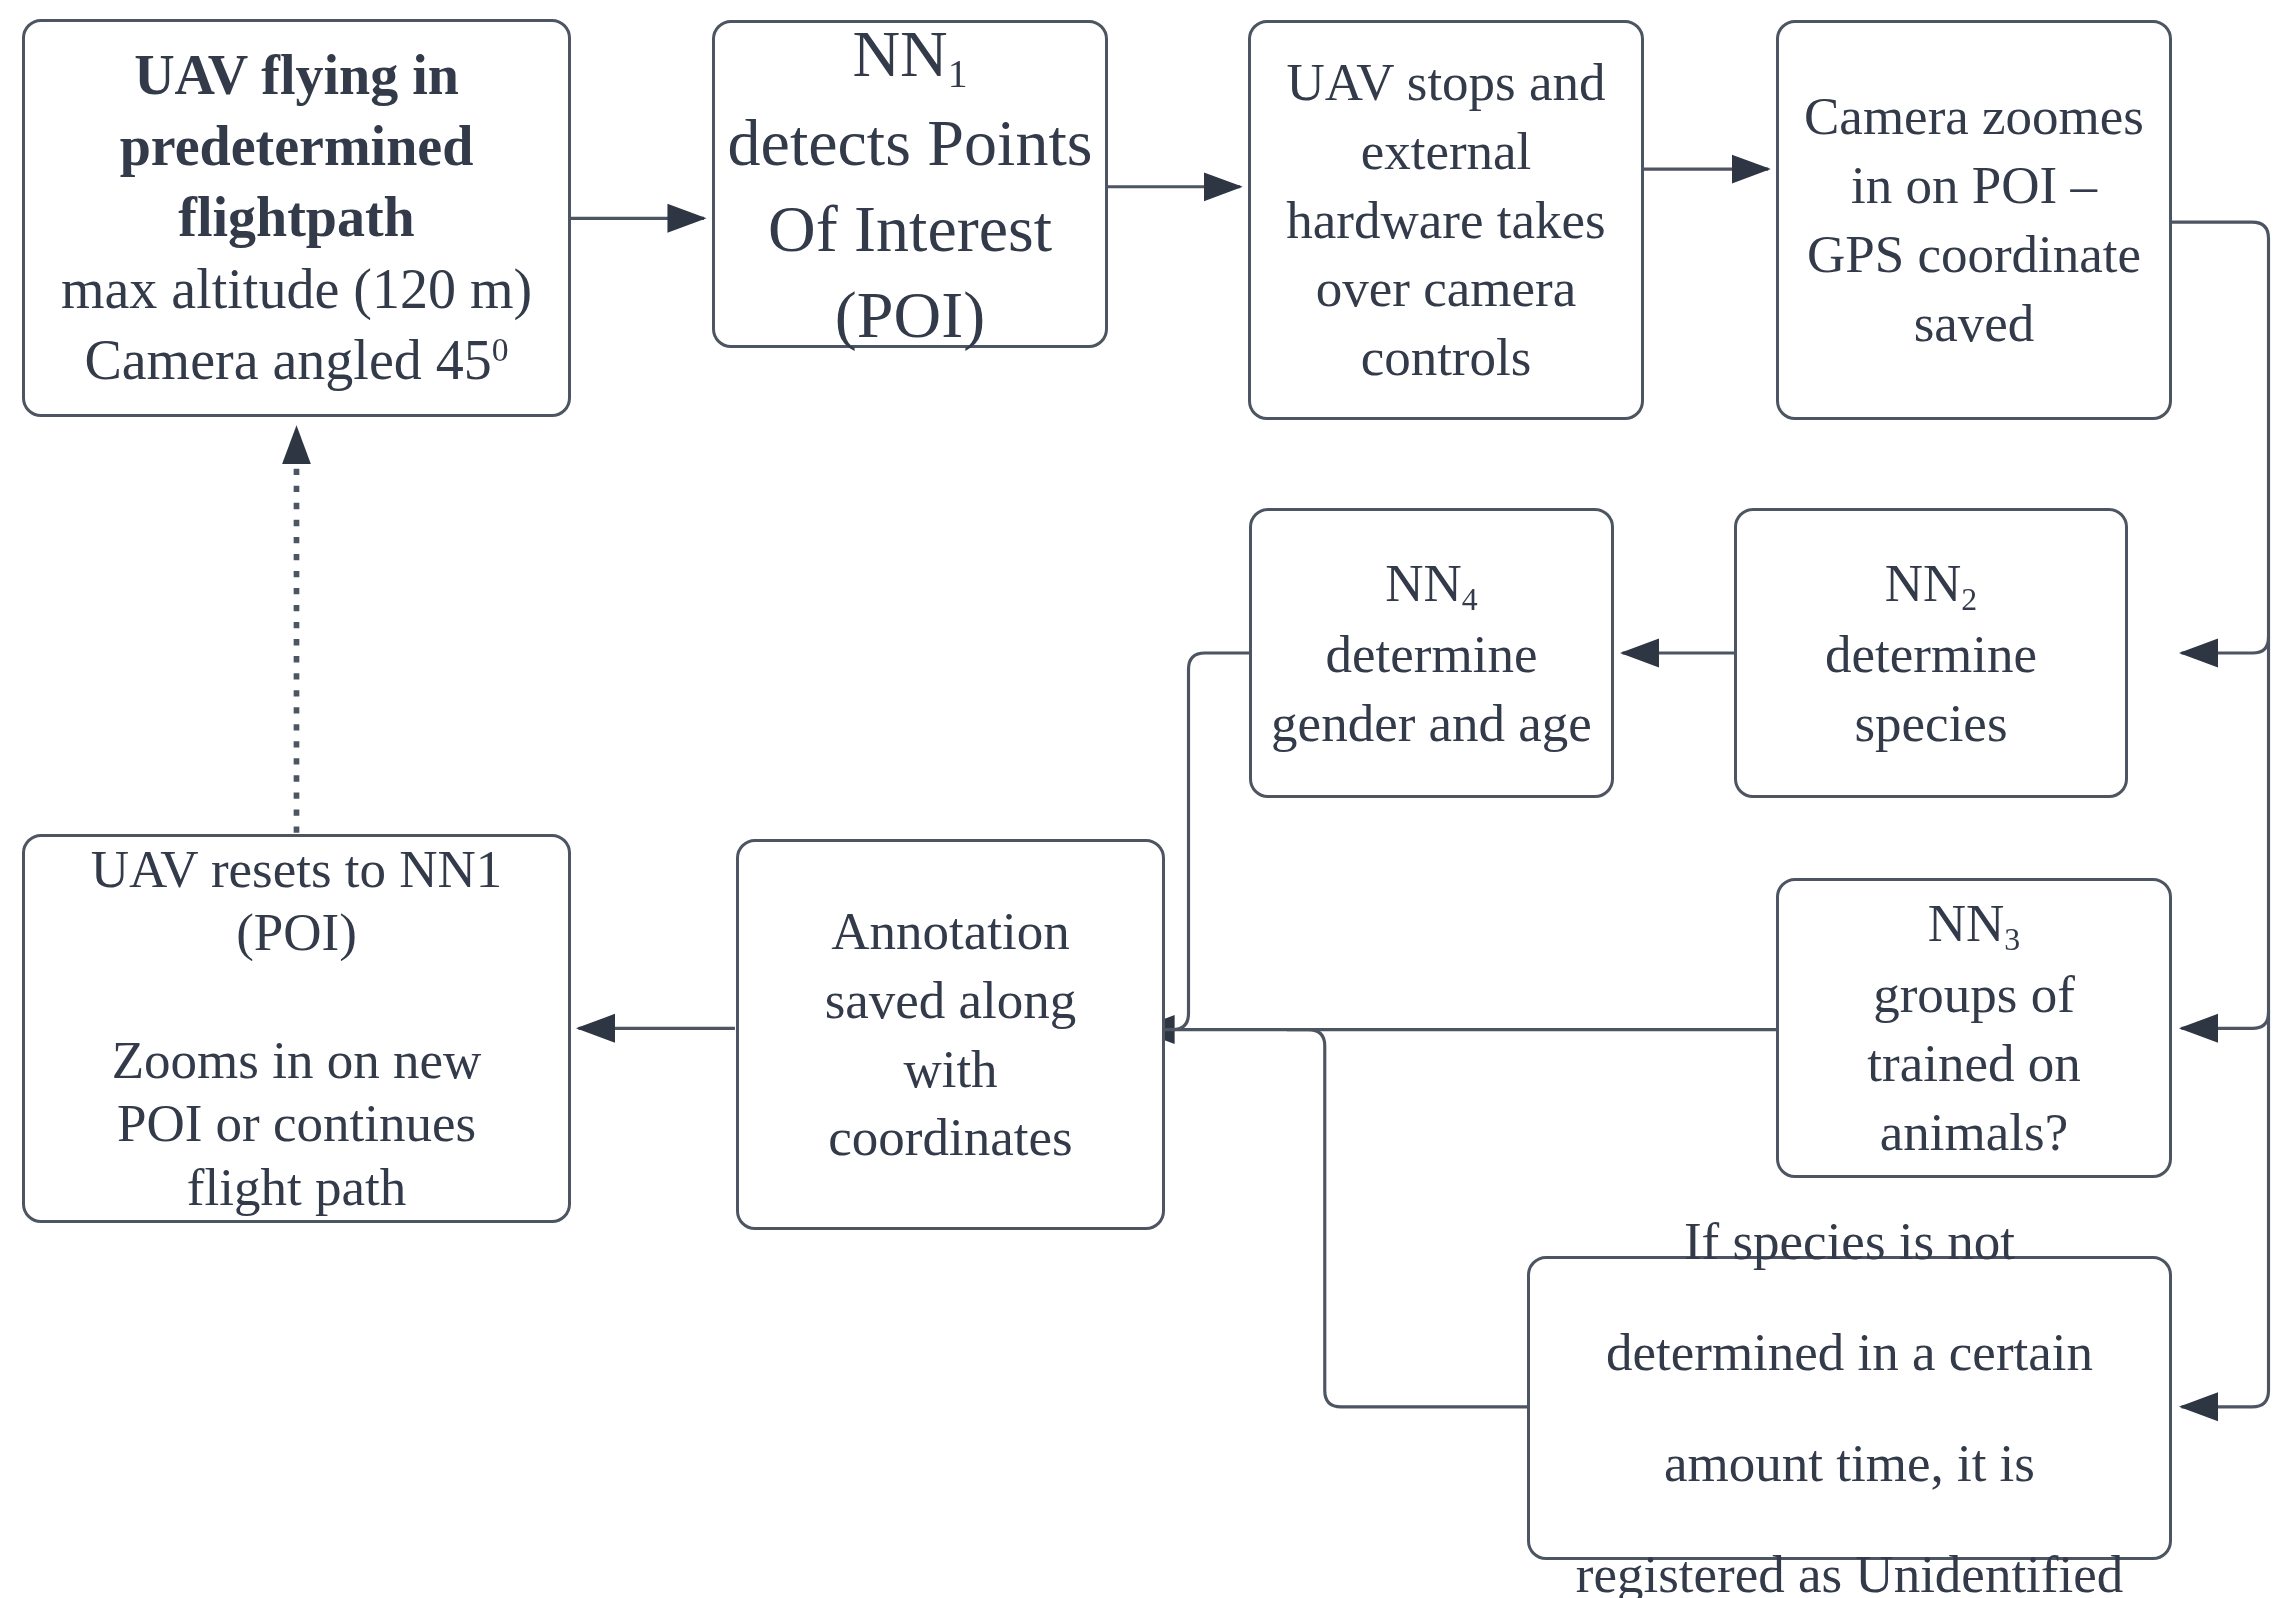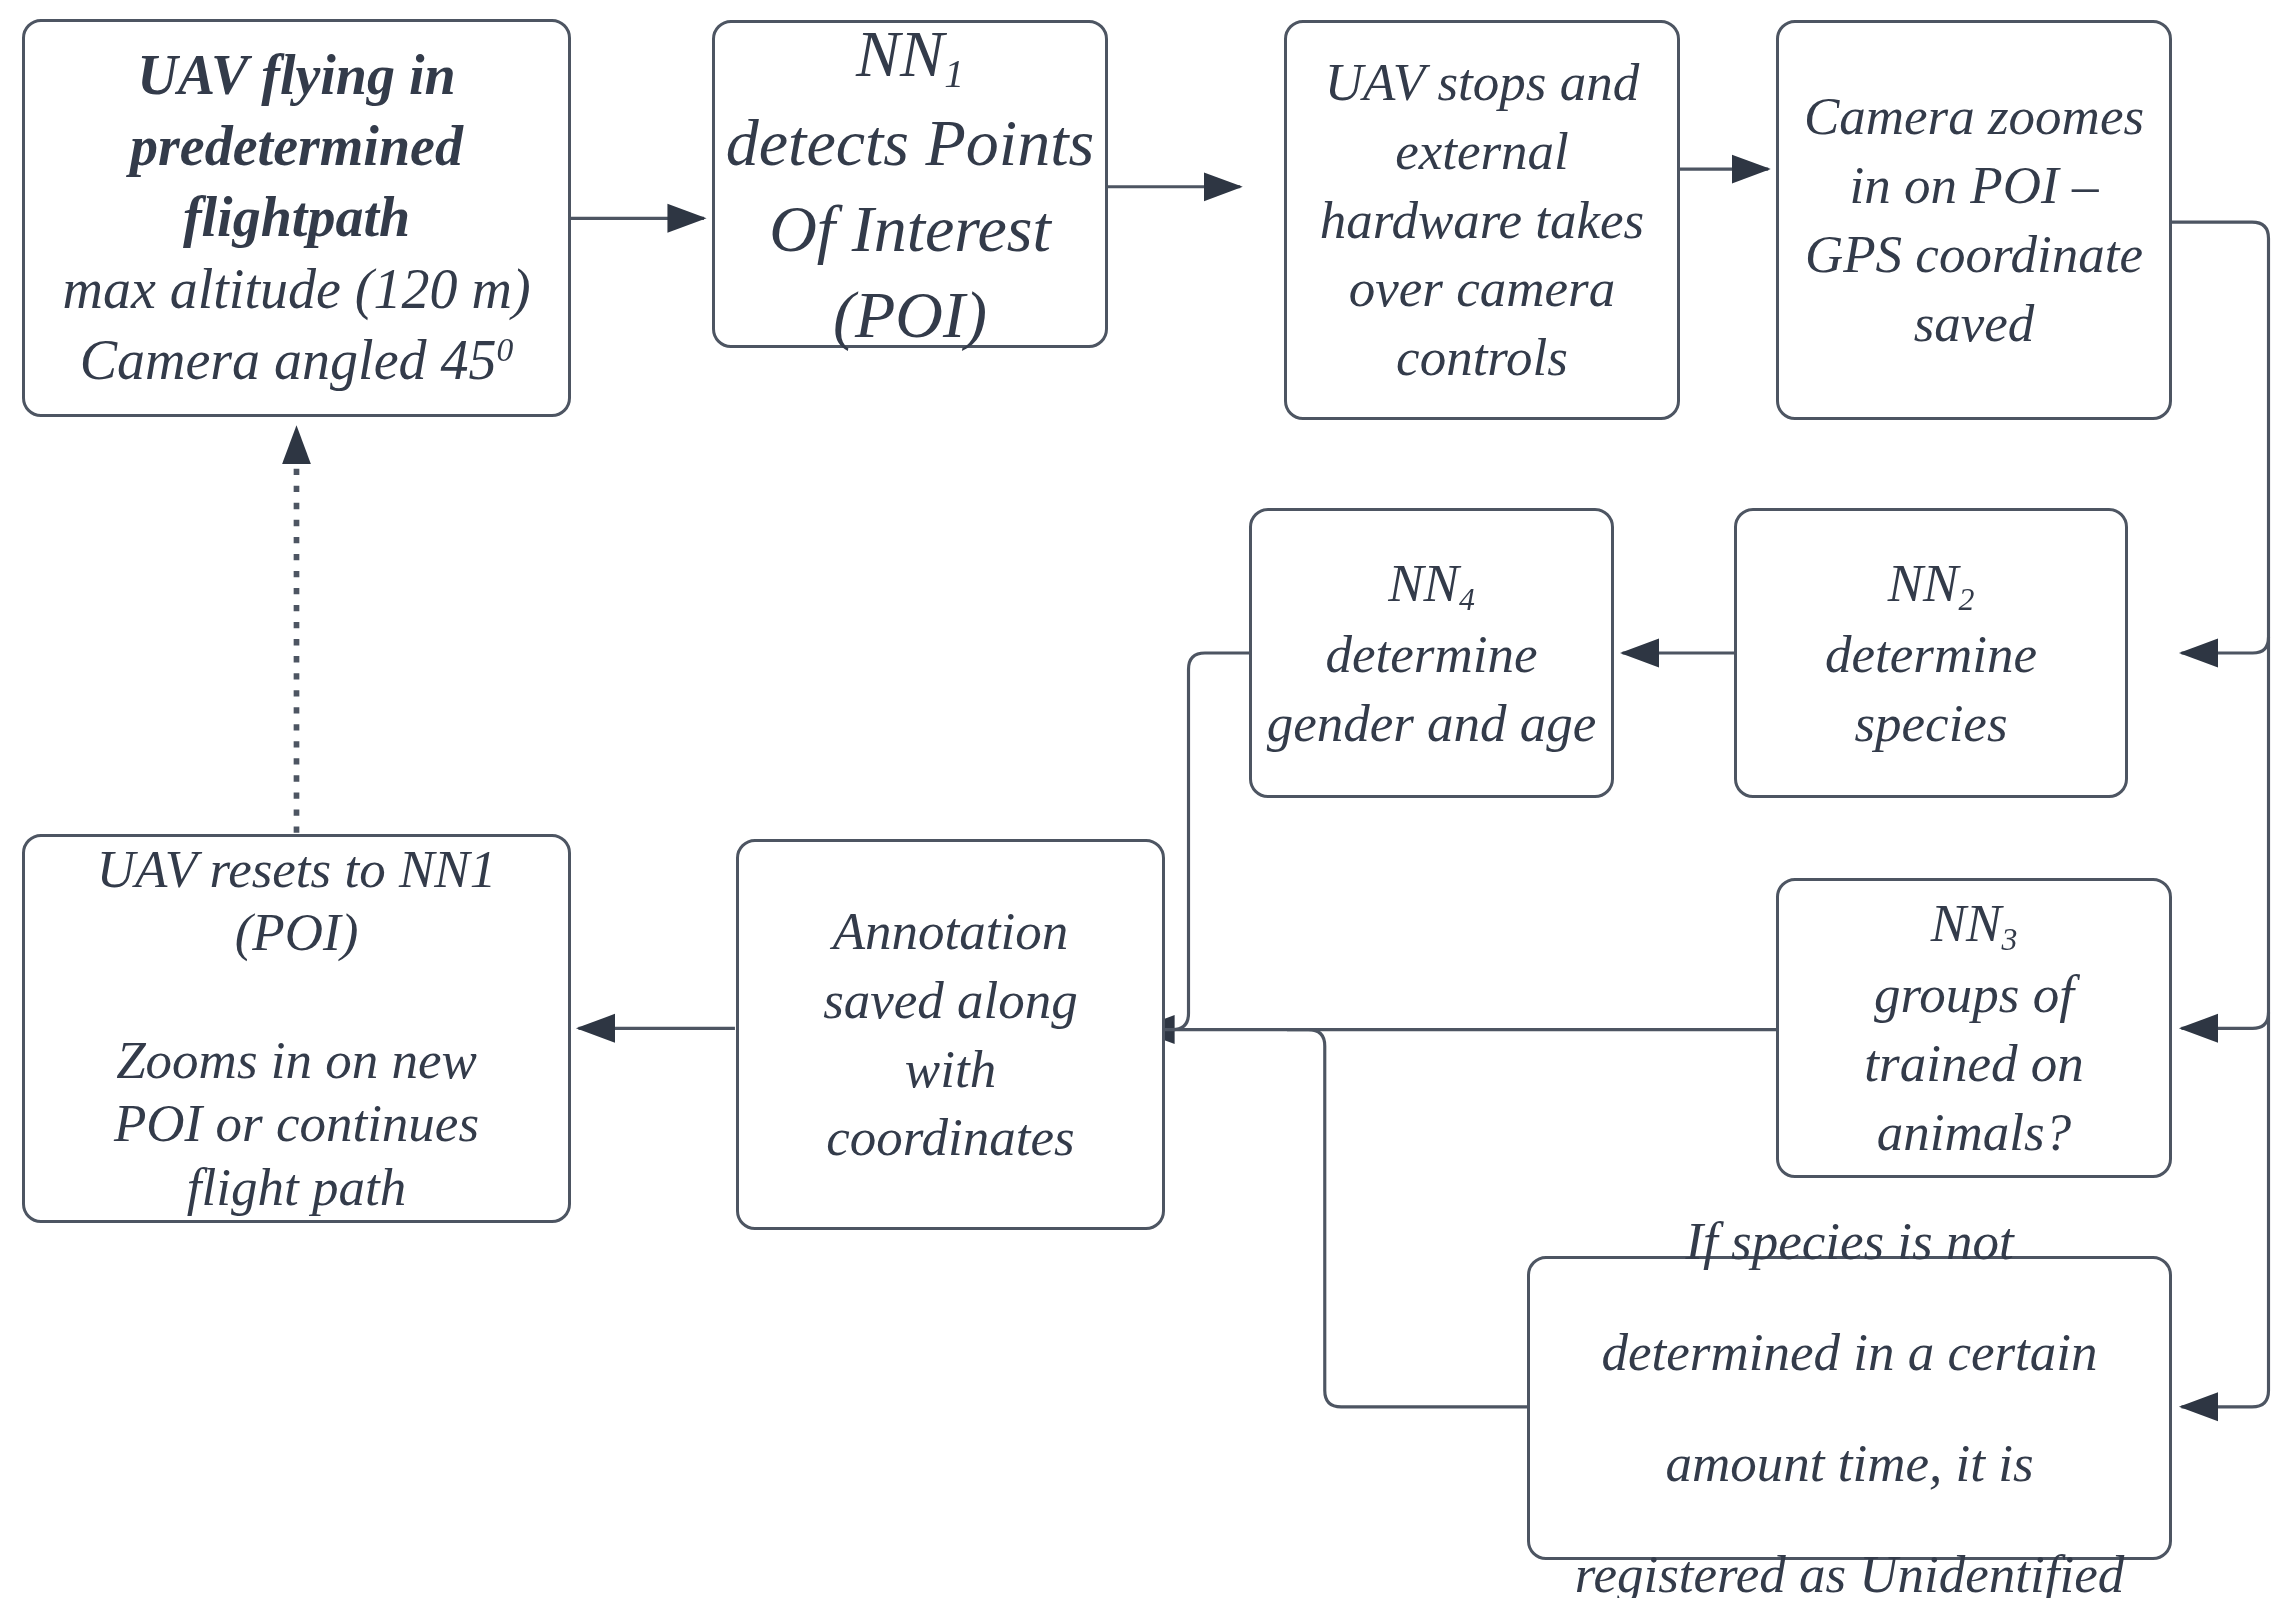--- a/index.html
+++ b/index.html
@@ -3,21 +3,20 @@
 <meta charset="utf-8">
 <title>UAV flowchart</title>
 <style>
   html,body{margin:0;padding:0;background:#ffffff;}
   .stage{
     position:relative;
     width:2295px;height:1598px;
     background:#ffffff;
     font-family:"Liberation Serif","DejaVu Serif",serif;
     color:#333b4a;
-    font-style:italic;
   }
   .wires{position:absolute;left:0;top:0;width:2295px;height:1598px;}
   .wire{fill:none;stroke:#4d5562;stroke-width:5;}
   .wire.dashed{stroke-width:9;stroke-dasharray:10 17;stroke-linecap:butt;}
   .bx{
     position:absolute;
     box-sizing:border-box;
     border:3.8px solid #4d5562;
     border-radius:19px;
     background:#ffffff;
@@ -25,21 +24,21 @@
     align-items:center;justify-content:center;
     text-align:center;
     font-size:53px;line-height:1.3;
   }
   .ln{display:block;width:100%;}
   .bold{font-weight:700;}
   .sub{font-size:0.6em;vertical-align:-0.28em;}
   .sup{font-size:0.6em;vertical-align:0.55em;}
   #b-uav-flying{left:22px;top:19px;width:549px;height:398px;font-size:56px;line-height:1.27;}
   #b-nn1{left:712px;top:20px;width:396px;height:328px;font-size:66px;}
-  #b-uav-stops{left:1248px;top:20px;width:396px;height:400px;margin-left:36px;}
+  #b-uav-stops{left:1248px;top:20px;width:396px;height:400px;}
   #b-camera-zoom{left:1776px;top:20px;width:396px;height:400px;}
   #b-nn4{left:1249px;top:508px;width:365px;height:290px;}
   #b-nn2{left:1734px;top:508px;width:394px;height:290px;}
   #b-uav-resets{left:22px;top:834px;width:549px;height:389px;line-height:1.2;}
   #b-annotation{left:736px;top:839px;width:429px;height:391px;}
   #b-nn3{left:1776px;top:878px;width:396px;height:300px;}
   #b-if-species{left:1527px;top:1256px;width:645px;height:304px;gap:42px;}
 </style>
 </head>
 <body>

